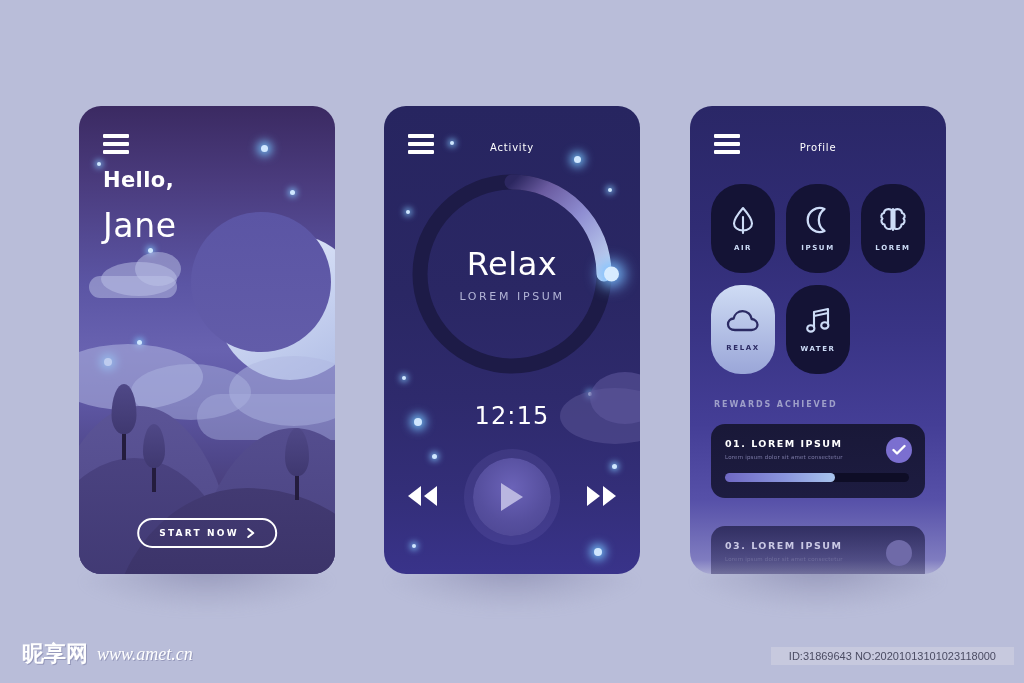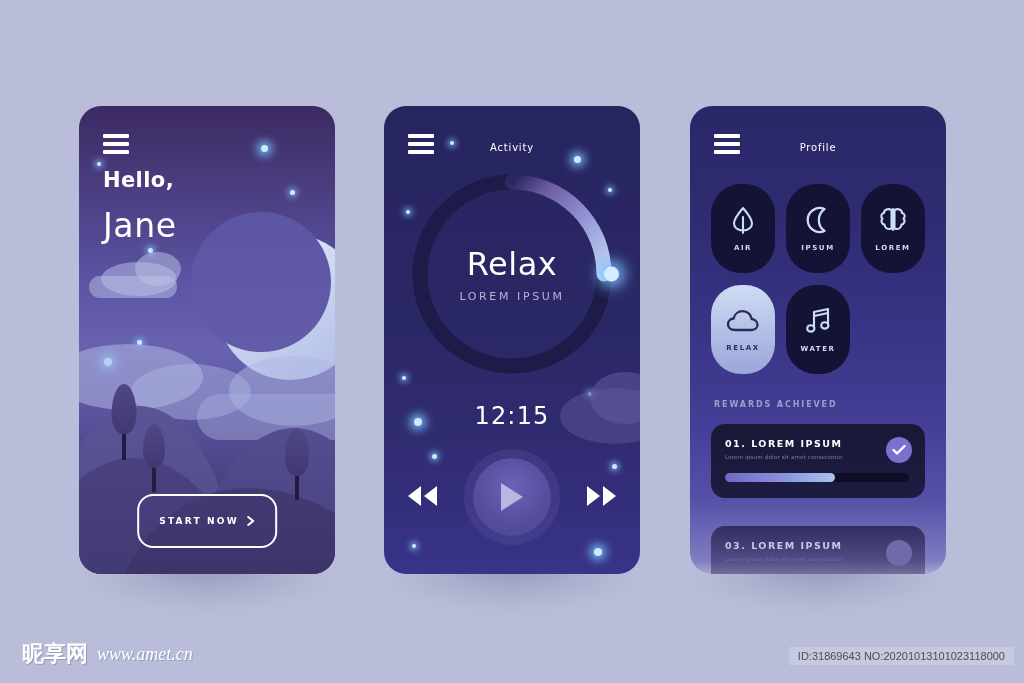--- a/index.html
+++ b/index.html
@@ -87,21 +87,21 @@
   }
   .tree .crown {
     position:absolute; left:50%; transform:translateX(-50%);
     border-radius:50% 50% 46% 46% / 62% 62% 38% 38%;
     background:linear-gradient(180deg,#4f4887 0%, #3f3870 100%);
   }
 
   #start-now {
     position:absolute; left:50%; transform:translateX(-50%);
     bottom:26px;
-    padding:20px 20px;
+    padding:8px 20px;
     border:2px solid #ffffff;
     border-radius:16px;
     color:#fff; font-size:9px; letter-spacing:2.2px; font-weight:bold;
     font-family:"DejaVu Sans", sans-serif;
     display:flex; align-items:flex-end; gap:8px;
     background:transparent; cursor:pointer;
     white-space:nowrap;
   }
 
   #greet-wrap { position:absolute; left:24px; top:62px; z-index:30; }
@@ -236,21 +236,21 @@
   }
   #wm-url {
     color:#ffffff; font-size:18px; font-style:italic;
     font-family:"Liberation Serif", serif;
     text-shadow:1px 1px 0 #9699bb;
   }
   #id-badge {
     position:absolute; right:10px; bottom:18px;
     background:#c7c9de;
     color:#4b4c63; font-size:11px;
-    padding:3px 9px; border-radius:0;
+    padding:3px 18px; border-radius:0;
     font-family:"Liberation Sans", sans-serif;
     white-space:nowrap;
   }
 </style>
 </head>
 <body>
 
 <div id="stage">
 
   <div id="shadow1" class="phone-shadow"></div>

